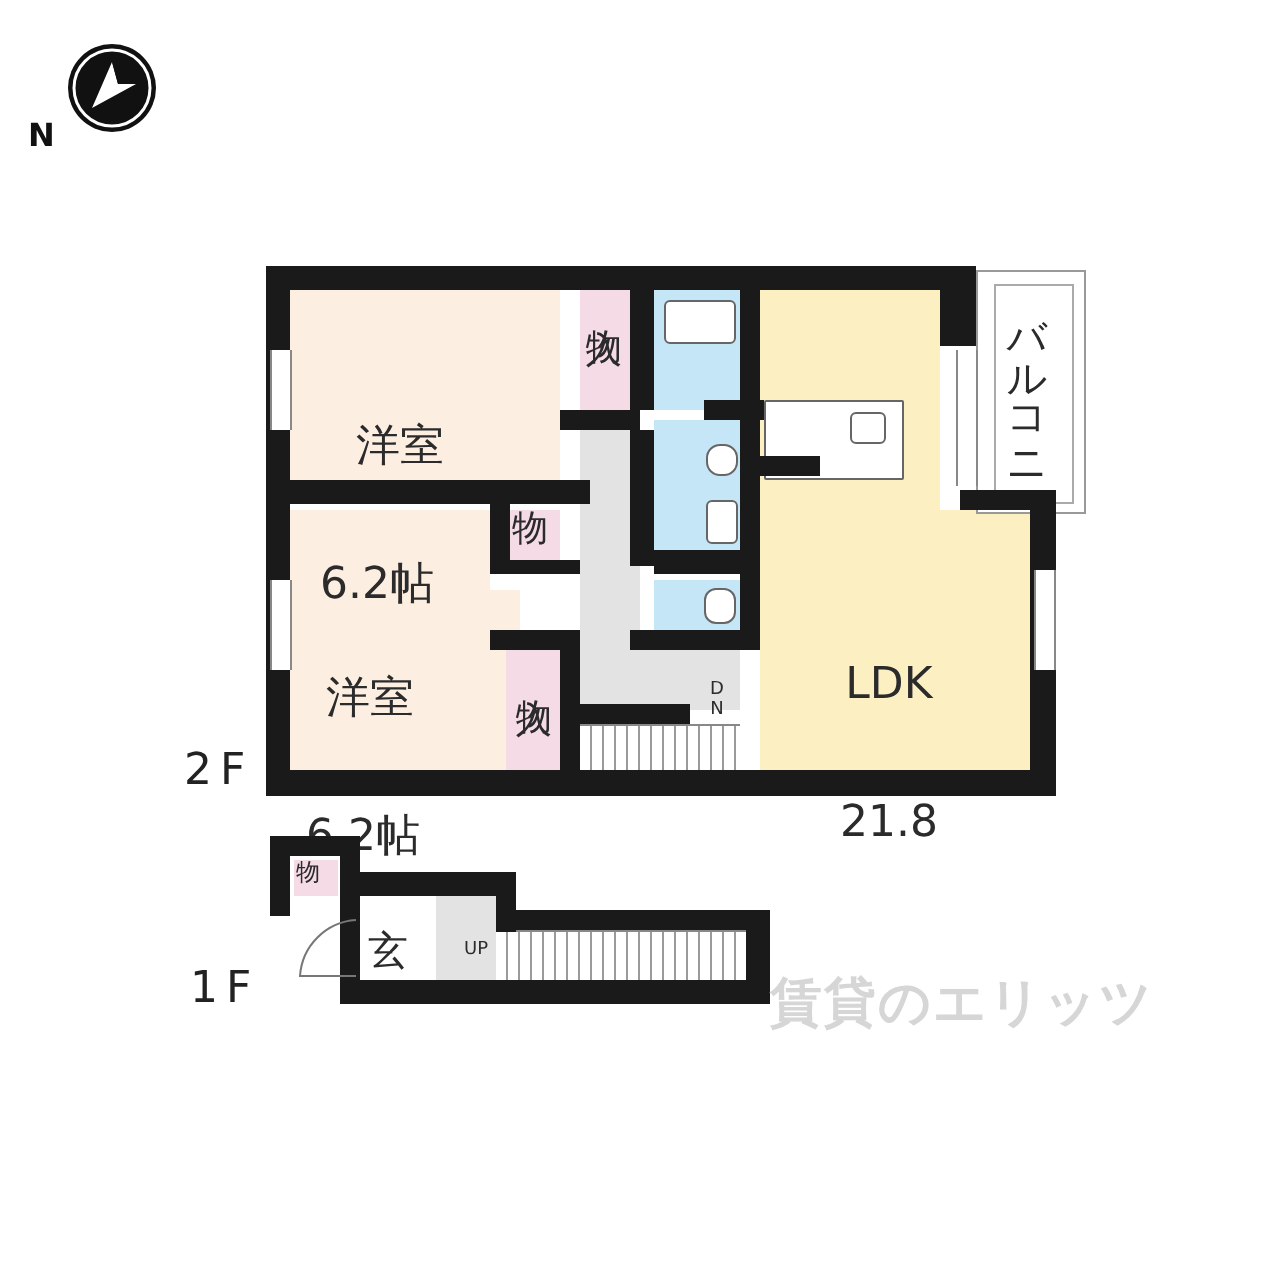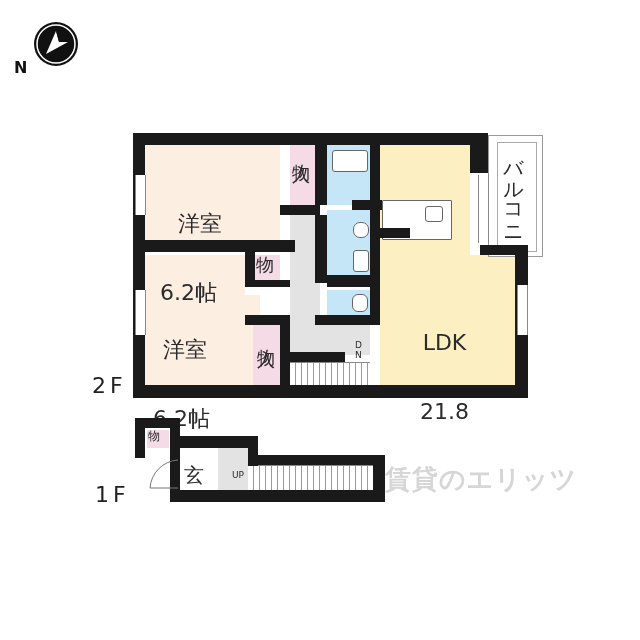--- a/index.html
+++ b/index.html
@@ -127,13 +127,13 @@
     <path d="M33 2 A30 30 0 0 0 5 30 L33 30" fill="none" stroke="#777" stroke-width="1"></path>
   </svg>
 
   <div class="label" style="left:148px;top:430px;font-size:12px;">物</div>
   <div class="label" style="left:184px;top:465px;font-size:20px;">玄</div>
   <div class="label" style="left:232px;top:471px;font-size:9px;">UP</div>
 
   <div class="floor-label" style="left:95px;top:482px;">1F</div>
 </div>
 
-<div class="watermark" style="left:385px;top:462px;">賃貸のエリッツ</div>
+<div class="watermark" style="left:385px;top:484px;">賃貸のエリッツ</div>
 
 </body></html>

